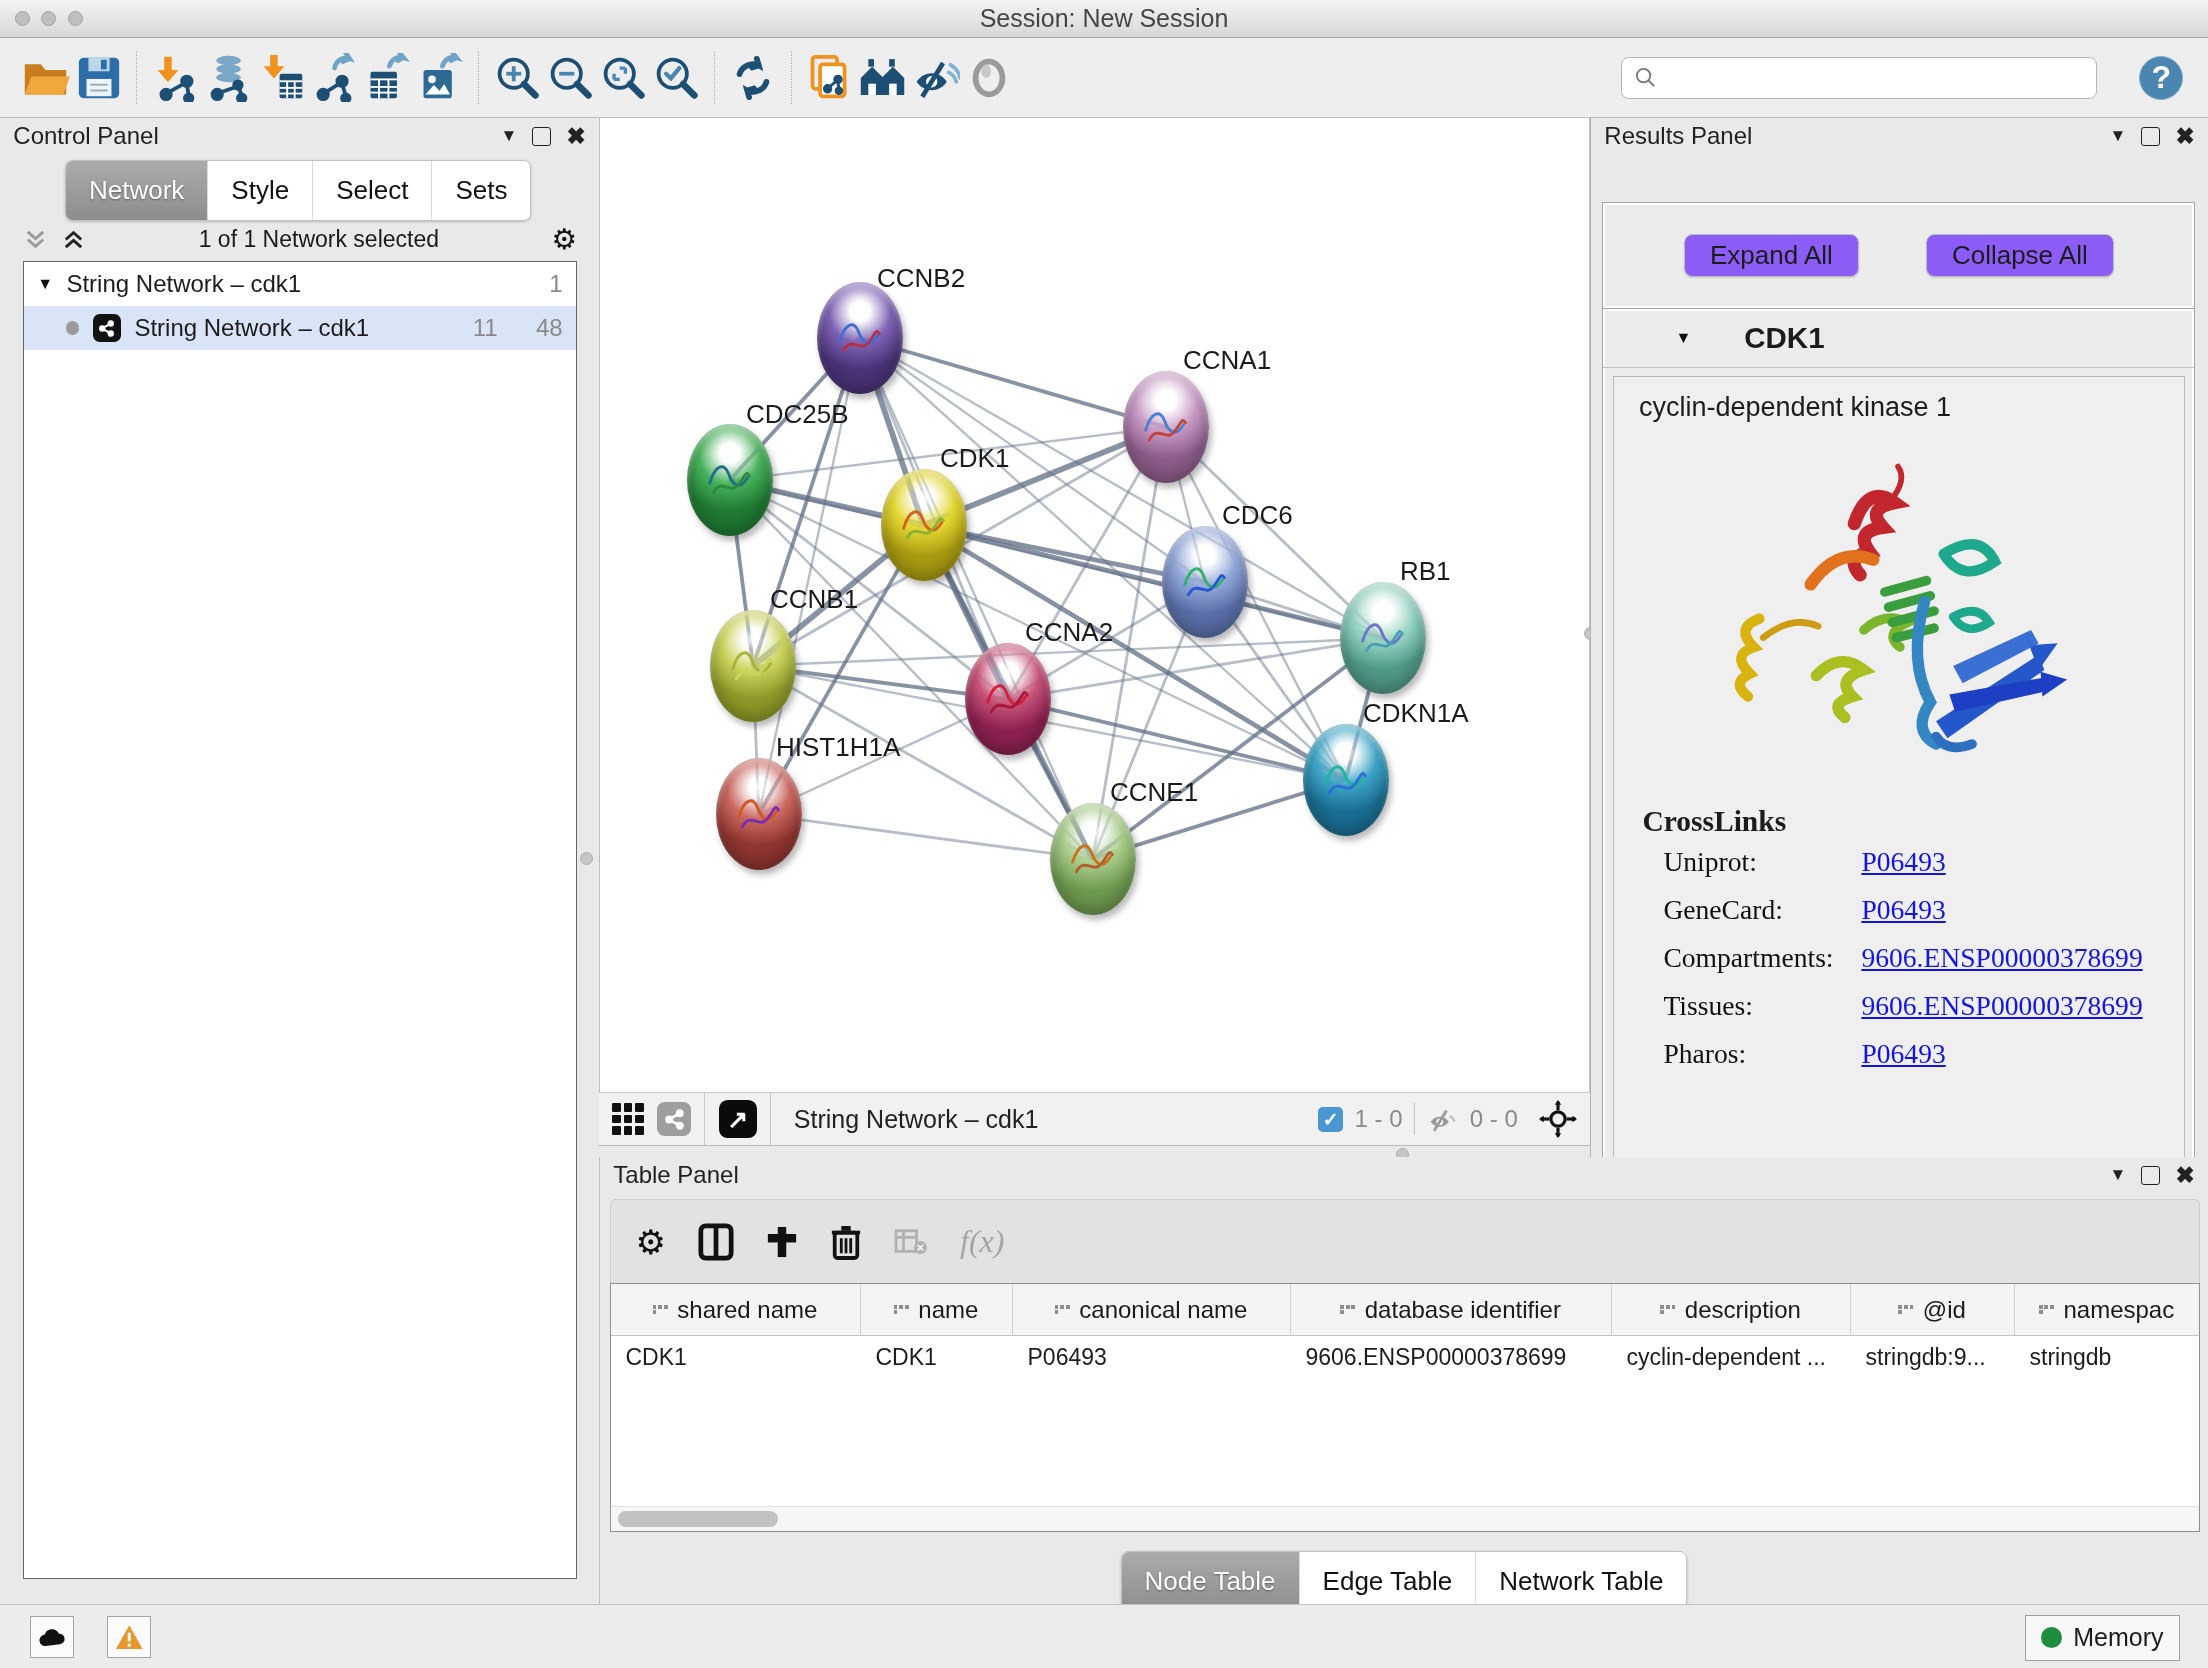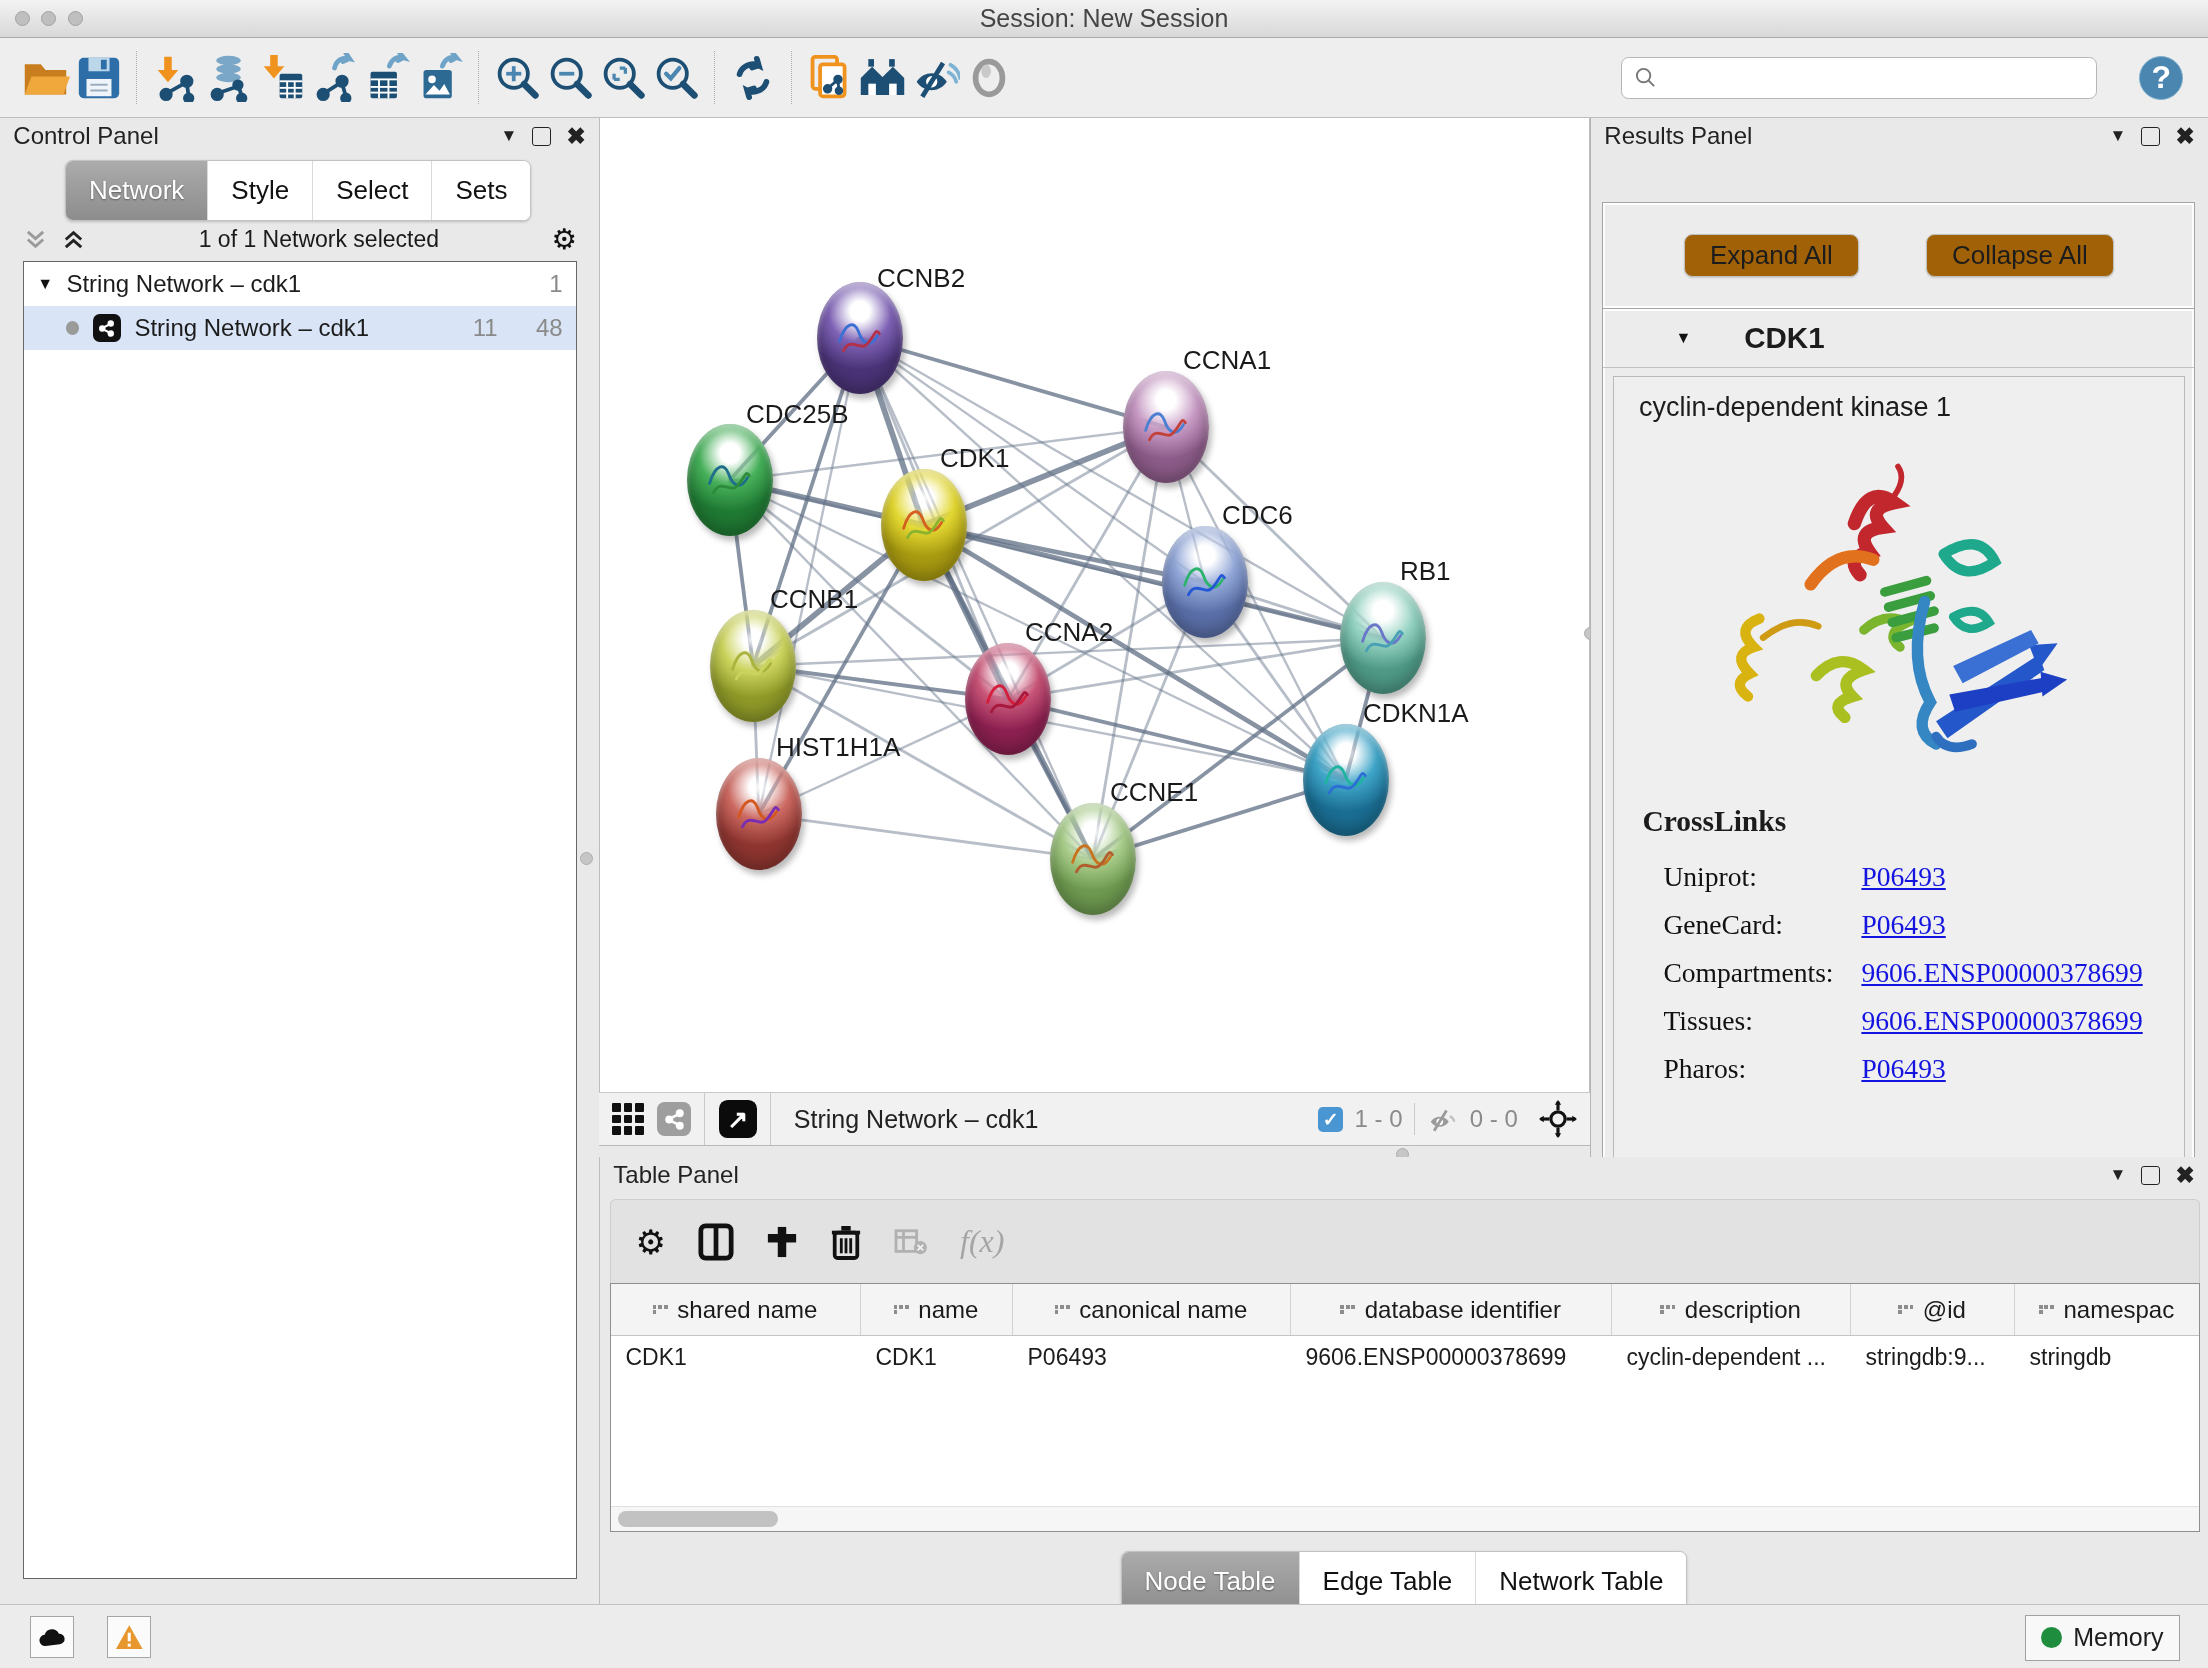--- a/index.html
+++ b/index.html
@@ -76,31 +76,31 @@
 .blackbtn{width:38px;height:38px;border-radius:8.6px;background:#0b0b0b;color:#fff;display:flex;align-items:center;justify-content:center;font-size:25px;font-weight:bold}
 
 
 .splitdot{position:absolute;width:13.3px;height:13.3px;border-radius:50%;background:#c6c6c6;border:1px solid #adadad}
 
 
 .results-panel{position:absolute;left:1590px;top:118px;width:618px;height:1486px;background:#e9e9e9;border-left:1px solid #b5b5b5}
 .rp-tab{position:absolute;left:0;right:0;top:42px;display:flex;justify-content:center}
 .rp-actions{position:absolute;left:11.4px;top:84px;width:593px;height:107px;background:#ececec;
   border:1.9px solid #a5a5a5;box-shadow:inset 0 0 0 1.9px #fdfdfd;display:flex;align-items:center;justify-content:center;gap:67px}
-.rp-btn{min-width:152px;padding:5px 25px;background:#a16207;border:1px solid #c0c0c0;border-radius:8.6px;
+.rp-btn{min-width:152px;padding:5px 25px;background:#8b5cf6;border:1px solid #c0c0c0;border-radius:8.6px;
   font-size:26px;text-align:right;box-shadow:0 1px 1.9px rgba(0,0,0,.15)}
 .rp-main{position:absolute;left:11.4px;top:190px;width:593px;height:909px;background:#ececec;
   border:1.9px solid #a5a5a5;box-shadow:inset 0 0 0 1.9px #fdfdfd}
 .rp-entry-head{height:59px;display:flex;align-items:center;gap:53px;padding-left:72px;border-bottom:1px solid #c2c2c2}
 .rp-entry-name{font-size:29.5px;font-weight:bold}
 .rp-inner{position:absolute;left:9.5px;right:9.5px;top:67px;bottom:11.4px;background:#efefef;border:1px solid #b9b9b9;overflow:hidden}
 .rp-desc{font-size:27px;padding:15px 0 0 25px}
 .protein{display:block;margin:17px auto 0 auto}
 .xlinks{font-family:"Liberation Serif",serif;padding:23px 0 0 28.5px}
-.xl-title{font-size:29.5px;font-weight:bold;margin-bottom:23px}
+.xl-title{font-size:29.5px;font-weight:bold;margin-bottom:8px}
 .xl-row{display:flex;font-size:27.6px;margin-bottom:16px}
 .xl-label{width:219px;padding-left:21px;color:#111}
 .xl-val{color:#1414e0;text-decoration:underline}
 
 
 .table-panel{position:absolute;left:599px;top:1157px;width:1609px;height:447px;background:#e9e9e9;border-left:1px solid #bdbdbd}
 .tp-toolbar{position:absolute;left:9.5px;top:42px;width:1590px;height:84px;background:#e2e2e2;
   border:1px solid #cdcdcd;border-bottom:none;border-radius:5.7px 5.7px 0 0;display:flex;align-items:center;gap:32px;padding:0 25px}
 .tp-icon{font-size:34px;color:#111;display:flex;align-items:center;justify-content:center}
 .fx{font-family:"Liberation Serif",serif;font-style:italic;font-size:32px;color:#a5a5a5}

